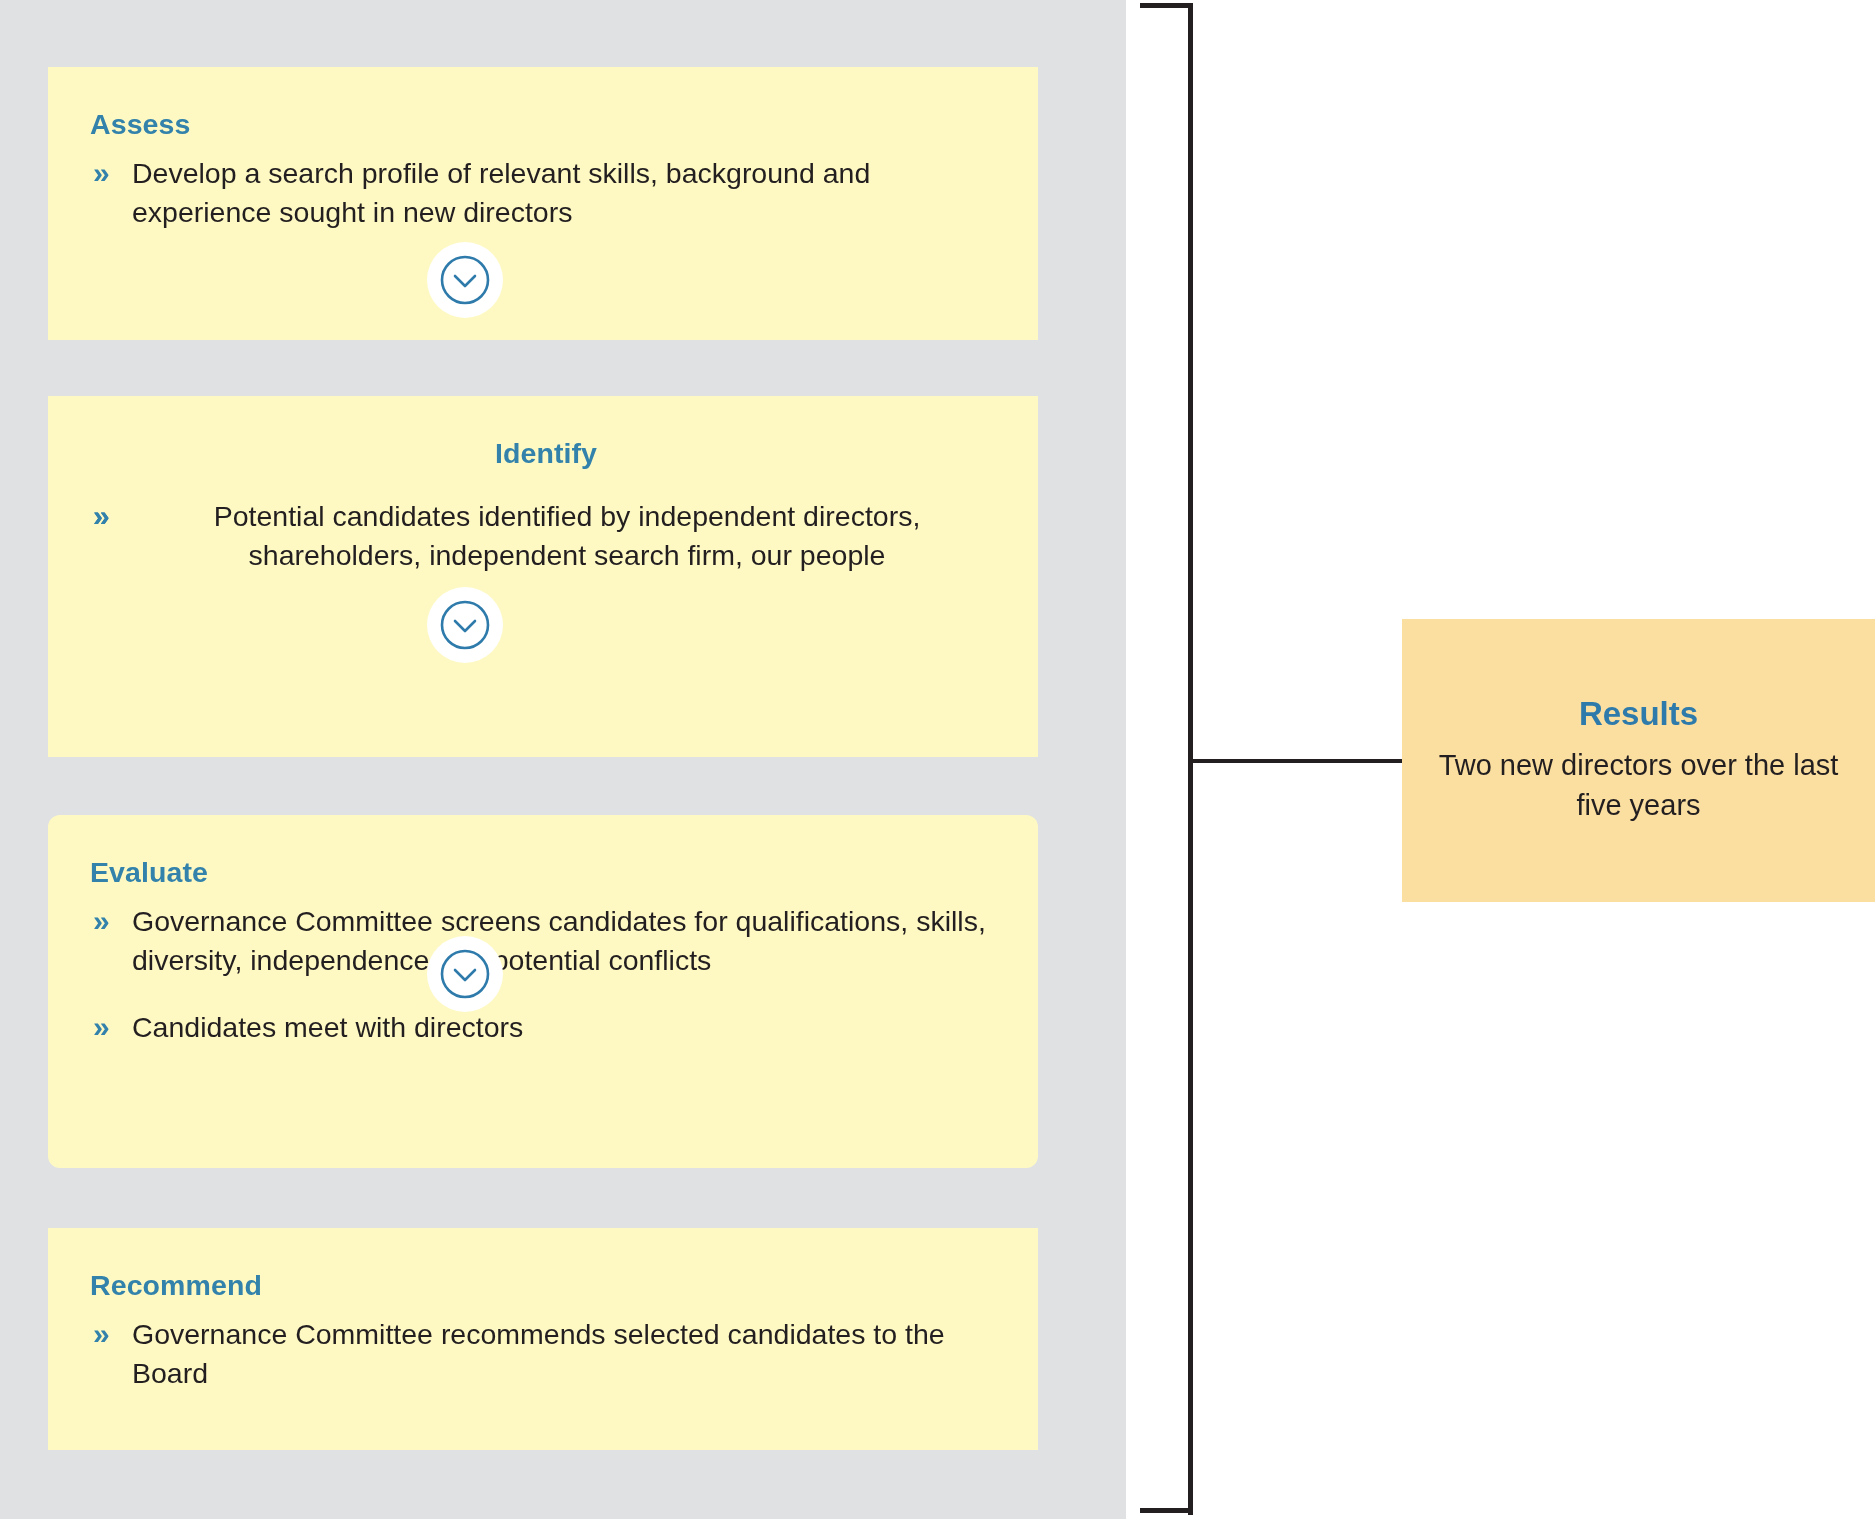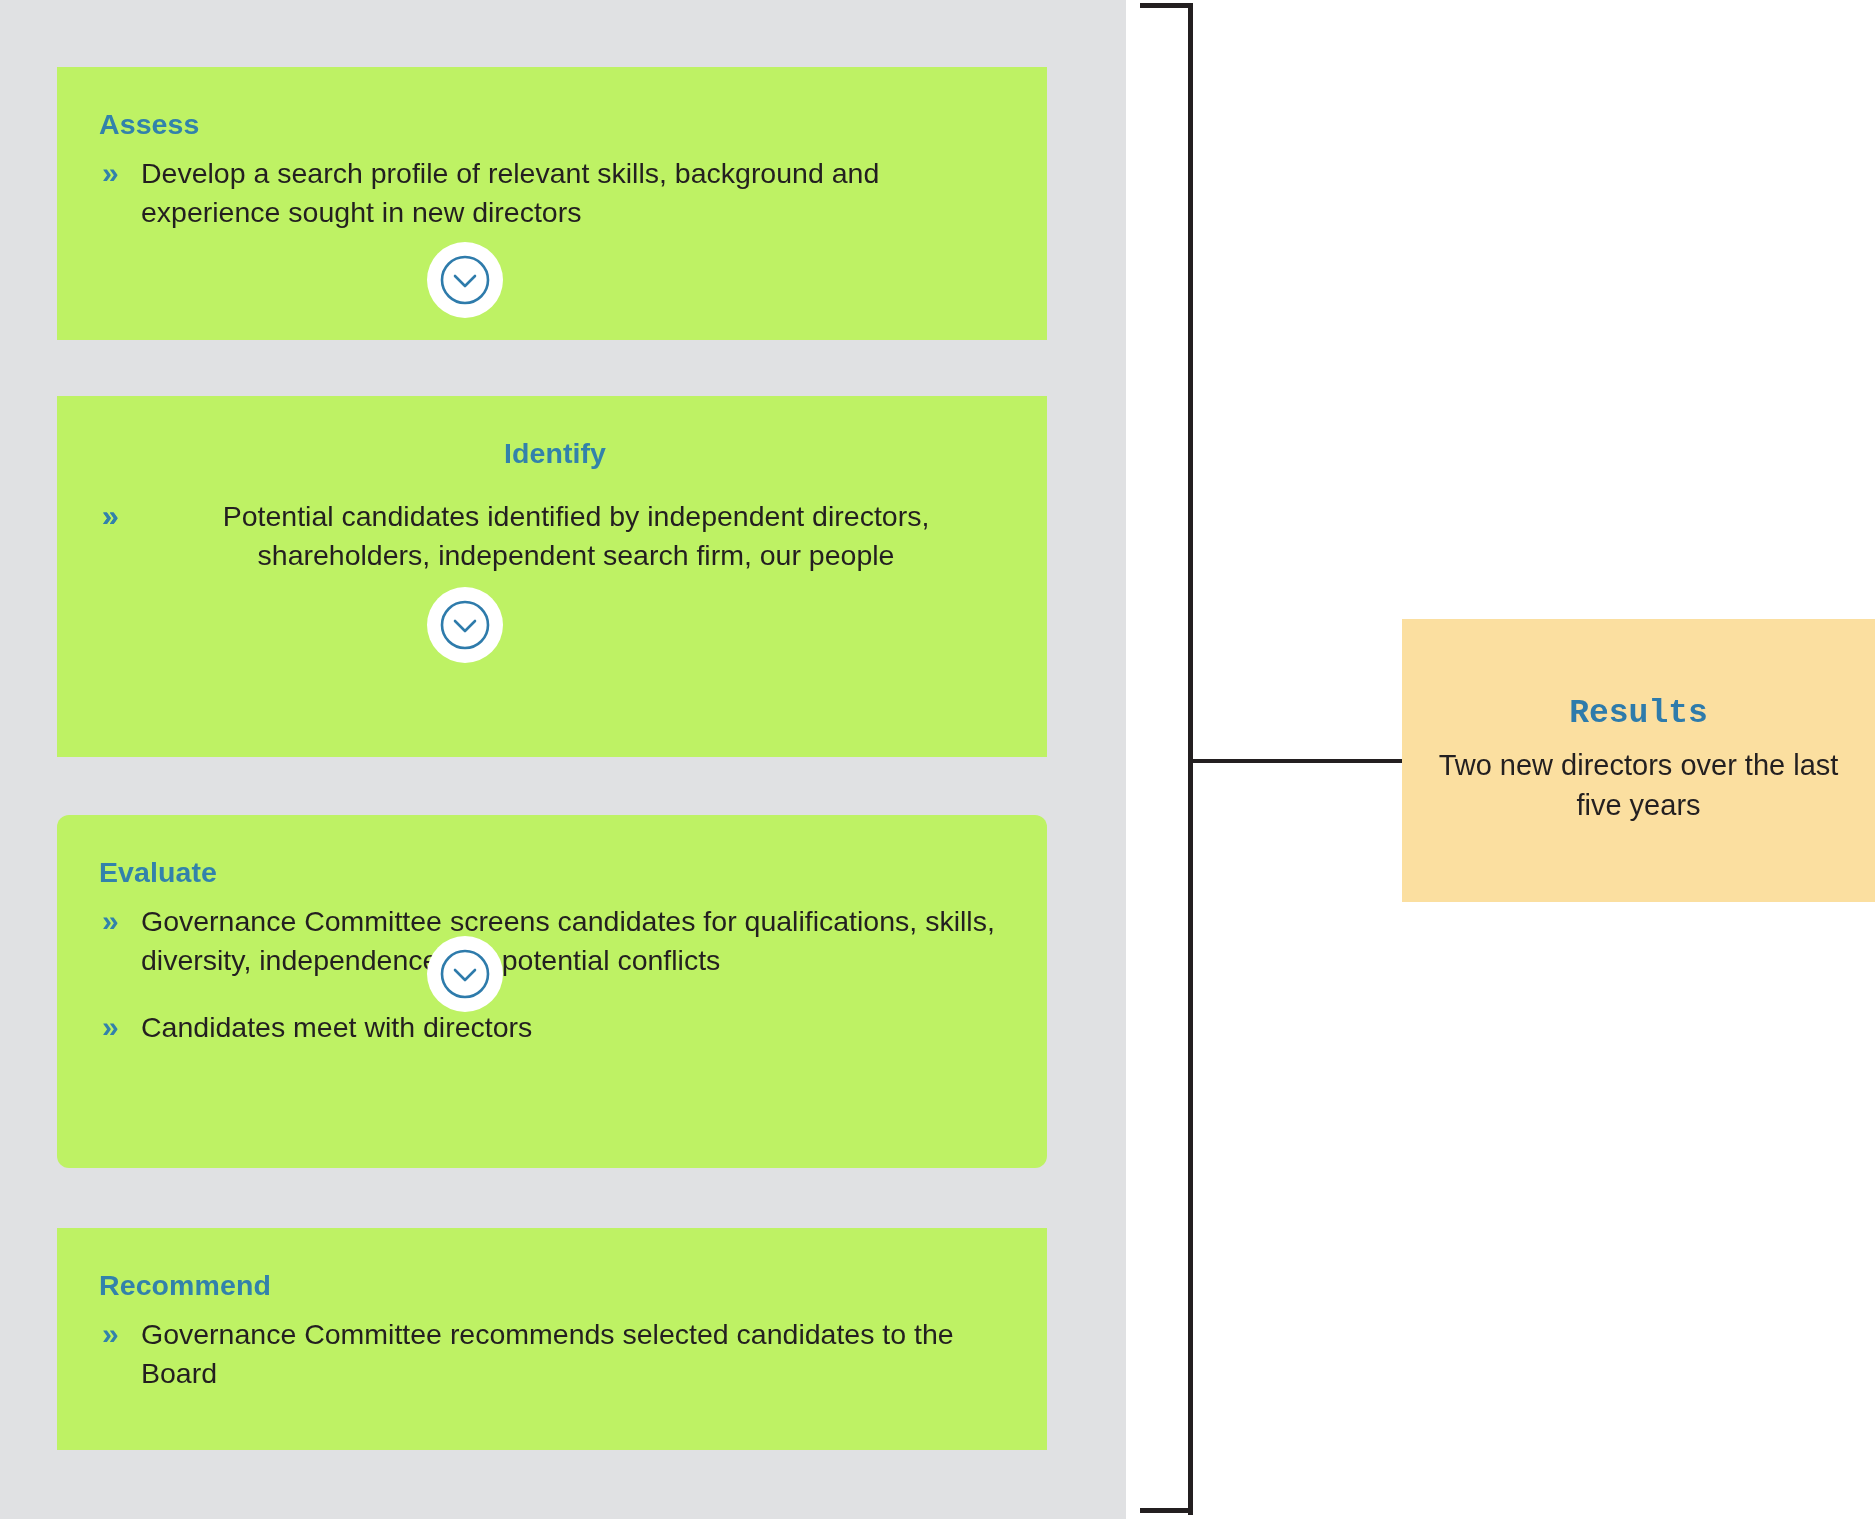--- a/index.html
+++ b/index.html
@@ -21,23 +21,23 @@
     left: 0;
     top: 0;
     width: 1126px;
     height: 1519px;
     background: #e0e1e3;
   }
 
   
   .stage-card {
     position: absolute;
-    left: 57px;
+    left: 48px;
     width: 990px;
-    background: #bef264;
+    background: #fef9c3;
     box-sizing: border-box;
     padding: 42px 36px 30px 42px;
   }
   #stage-card-0 { top: 67px;   height: 273px; }
   #stage-card-1 { top: 396px;  height: 361px; text-align: center; }
   #stage-card-2 { top: 815px;  height: 353px; border-radius: 12px; }
   #stage-card-3 { top: 1228px; height: 222px; }
 
   .stage-title {
     color: #3282ab;
@@ -139,21 +139,20 @@
     justify-content: center;
     padding: 0 26px;
   }
   #results-title {
     color: #2e7bab;
     font-size: 33px;
     font-weight: bold;
     margin: 0 0 12px 0;
     text-align: center;
     line-height: 1.1;
-    font-family: Liberation Mono, monospace;
   }
   #results-body {
     color: #231f20;
     font-size: 29px;
     line-height: 1.38;
     text-align: center;
     margin: 0;
   }
 </style>
 </head>

